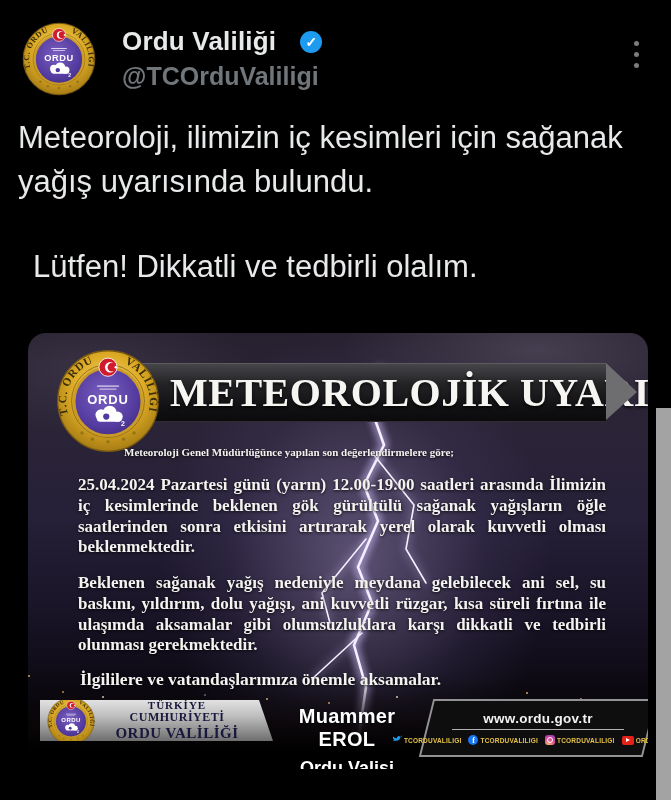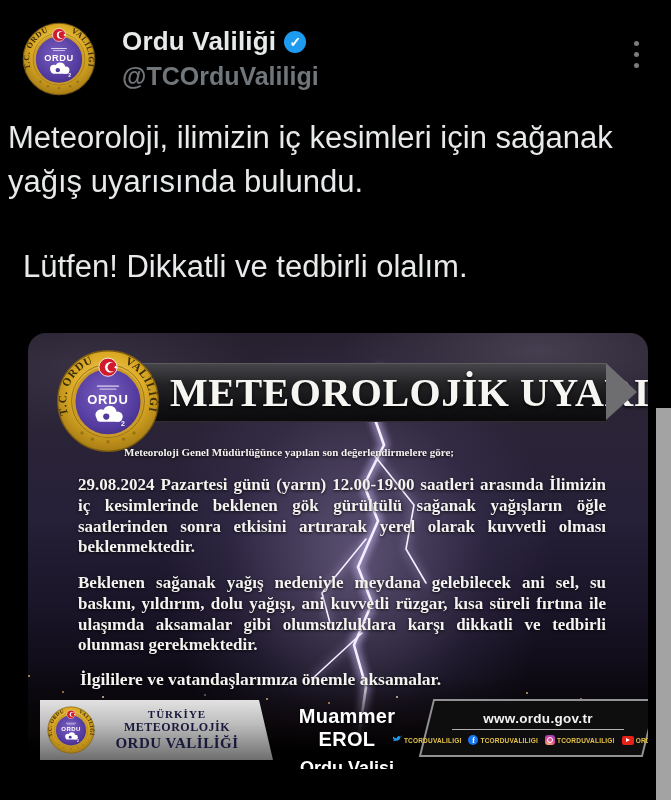--- a/index.html
+++ b/index.html
@@ -5,29 +5,29 @@
   html,body{margin:0;padding:0;}
   body{
     width:671px;height:800px;background:#000;position:relative;overflow:hidden;
     font-family:"Liberation Sans",sans-serif;
   }
   .abs{position:absolute;}
 
   
   .avatar{left:22px;top:22px;width:74px;height:74px;border-radius:50%;overflow:hidden;background:#0a0a0a;cursor:pointer;}
   .avatar svg{display:block;width:74px;height:74px;}
-  .name-row{left:122px;top:26px;display:flex;align-items:center;gap:8px;}
+  .name-row{left:122px;top:26px;display:flex;align-items:center;gap:24px;}
   .display-name{font-size:26px;font-weight:700;color:#e7e9ea;letter-spacing:.2px;}
   .badge{width:22px;height:22px;border-radius:50%;background:#1d9bf0;color:#fff;display:flex;align-items:center;justify-content:center;font-size:14px;font-weight:700;}
   .handle{left:122px;top:62px;font-size:25px;color:#71767b;font-weight:bold;}
   .more-btn{left:618px;top:32px;width:36px;height:44px;display:flex;flex-direction:column;align-items:center;justify-content:center;gap:6px;cursor:pointer;}
   .more-btn i{width:5px;height:5px;border-radius:50%;background:#7a7d80;display:block;}
 
   
-  .tweet-text{left:8px;top:116px;width:640px;color:#e7e9ea;}
+  .tweet-text{left:18px;top:116px;width:640px;color:#e7e9ea;}
   .tweet-text p{margin:0;font-size:31px;line-height:44px;font-weight:400;}
   .tweet-text p + p{margin-top:41px;margin-left:15px;}
 
   
   .poster{left:28px;top:333px;width:620px;height:436px;border-radius:18px;overflow:hidden;cursor:pointer;
     background:linear-gradient(180deg,#26202f 0%,#2b2437 22%,#262038 42%,#1b1529 62%,#0d0a14 80%,#050406 100%);}
   .sky-glow{inset:0;background:
       radial-gradient(ellipse 270px 330px at 53% 52%, rgba(150,135,180,.50), rgba(80,68,110,.22) 48%, transparent 72%),
       radial-gradient(ellipse 300px 110px at 82% 4%, rgba(120,112,132,.38), transparent 65%),
       radial-gradient(ellipse 260px 100px at 10% 8%, rgba(95,88,110,.30), transparent 65%),
@@ -57,21 +57,21 @@
 
   .poster-copy{font-family:"Liberation Serif",serif;font-weight:700;color:#f5f3f0;
     text-shadow:0 1px 3px rgba(0,0,0,.85);z-index:3;}
   .intro{left:56px;top:108px;width:530px;font-size:11px;line-height:22px;margin-left:40px;}
   .para{width:528px;font-size:17px;line-height:20.8px;text-align:justify;}
   .para1{left:50px;top:142px;}
   .para2{left:50px;top:240px;}
   .para3{left:52px;top:336px;font-size:17.5px;}
 
   
-  .f-left{left:12px;top:367px;width:233px;height:60px;z-index:5;
+  .f-left{left:12px;top:367px;width:233px;height:41px;z-index:5;
     background:linear-gradient(180deg,#e2e2e2 0%,#bdbdbd 40%,#8f8f8f 75%,#6e6e6e 100%);
     clip-path:polygon(0 0,94% 0,100% 100%,0 100%);
     display:flex;align-items:center;}
   .footer-seal{width:48px;height:48px;margin-left:7px;flex:0 0 auto;}
   .f-left-text{flex:1;text-align:center;font-family:"Liberation Serif",serif;font-weight:700;color:#18183c;line-height:1.12;padding-right:14px;}
   .f-left-l1{font-size:11px;letter-spacing:1px;}
   .f-left-l2{font-size:12px;letter-spacing:.5px;}
   .f-left-l3{font-size:15px;letter-spacing:.5px;margin-top:1px;}
 
   .f-center{left:244px;top:372px;width:150px;z-index:5;text-align:center;color:#fff;font-weight:700;text-shadow:0 1px 2px #000;}
@@ -195,33 +195,33 @@
         <use href="#seal"></use>
       </svg>
   </div>
 
   <div class="abs banner">
     <div class="banner-title">METEOROLOJİK UYARI !</div>
   </div>
   <div class="abs banner-tip"></div>
 
   <div class="abs poster-copy intro">Meteoroloji Genel Müdürlüğünce yapılan son değerlendirmelere göre;</div>
-  <div class="abs poster-copy para para1">29.08.2024 Pazartesi günü (yarın) 12.00-19.00 saatleri arasında İlimizin iç kesimlerinde beklenen gök gürültülü sağanak yağışların öğle saatlerinden sonra etkisini artırarak yerel olarak kuvvetli olması beklenmektedir.</div>
+  <div class="abs poster-copy para para1">25.04.2024 Pazartesi günü (yarın) 12.00-19.00 saatleri arasında İlimizin iç kesimlerinde beklenen gök gürültülü sağanak yağışların öğle saatlerinden sonra etkisini artırarak yerel olarak kuvvetli olması beklenmektedir.</div>
   <div class="abs poster-copy para para2">Beklenen sağanak yağış nedeniyle meydana gelebilecek ani sel, su baskını, yıldırım, dolu yağışı, ani kuvvetli rüzgar, kısa süreli fırtına ile ulaşımda aksamalar gibi olumsuzluklara karşı dikkatli ve tedbirli olunması gerekmektedir.</div>
   <div class="abs poster-copy para3 poster-copy">İlgililere ve vatandaşlarımıza önemle aksamalar.</div>
 
   <div class="abs f-left">
     <div class="footer-seal">
       <svg viewBox="0 0 120 120">
           <use href="#seal"></use>
         </svg>
     </div>
     <div class="f-left-text">
       <div class="f-left-l1">TÜRKİYE</div>
-      <div class="f-left-l2">METEOROLOJİK</div>
+      <div class="f-left-l2">CUMHURİYETİ</div>
       <div class="f-left-l3">ORDU VALİLİĞİ</div>
     </div>
   </div>
 
   <div class="abs f-center">
     <div class="gov-name">Muammer EROL</div>
     <div class="gov-title">Ordu Valisi</div>
   </div>
 
   <div class="abs f-right">

